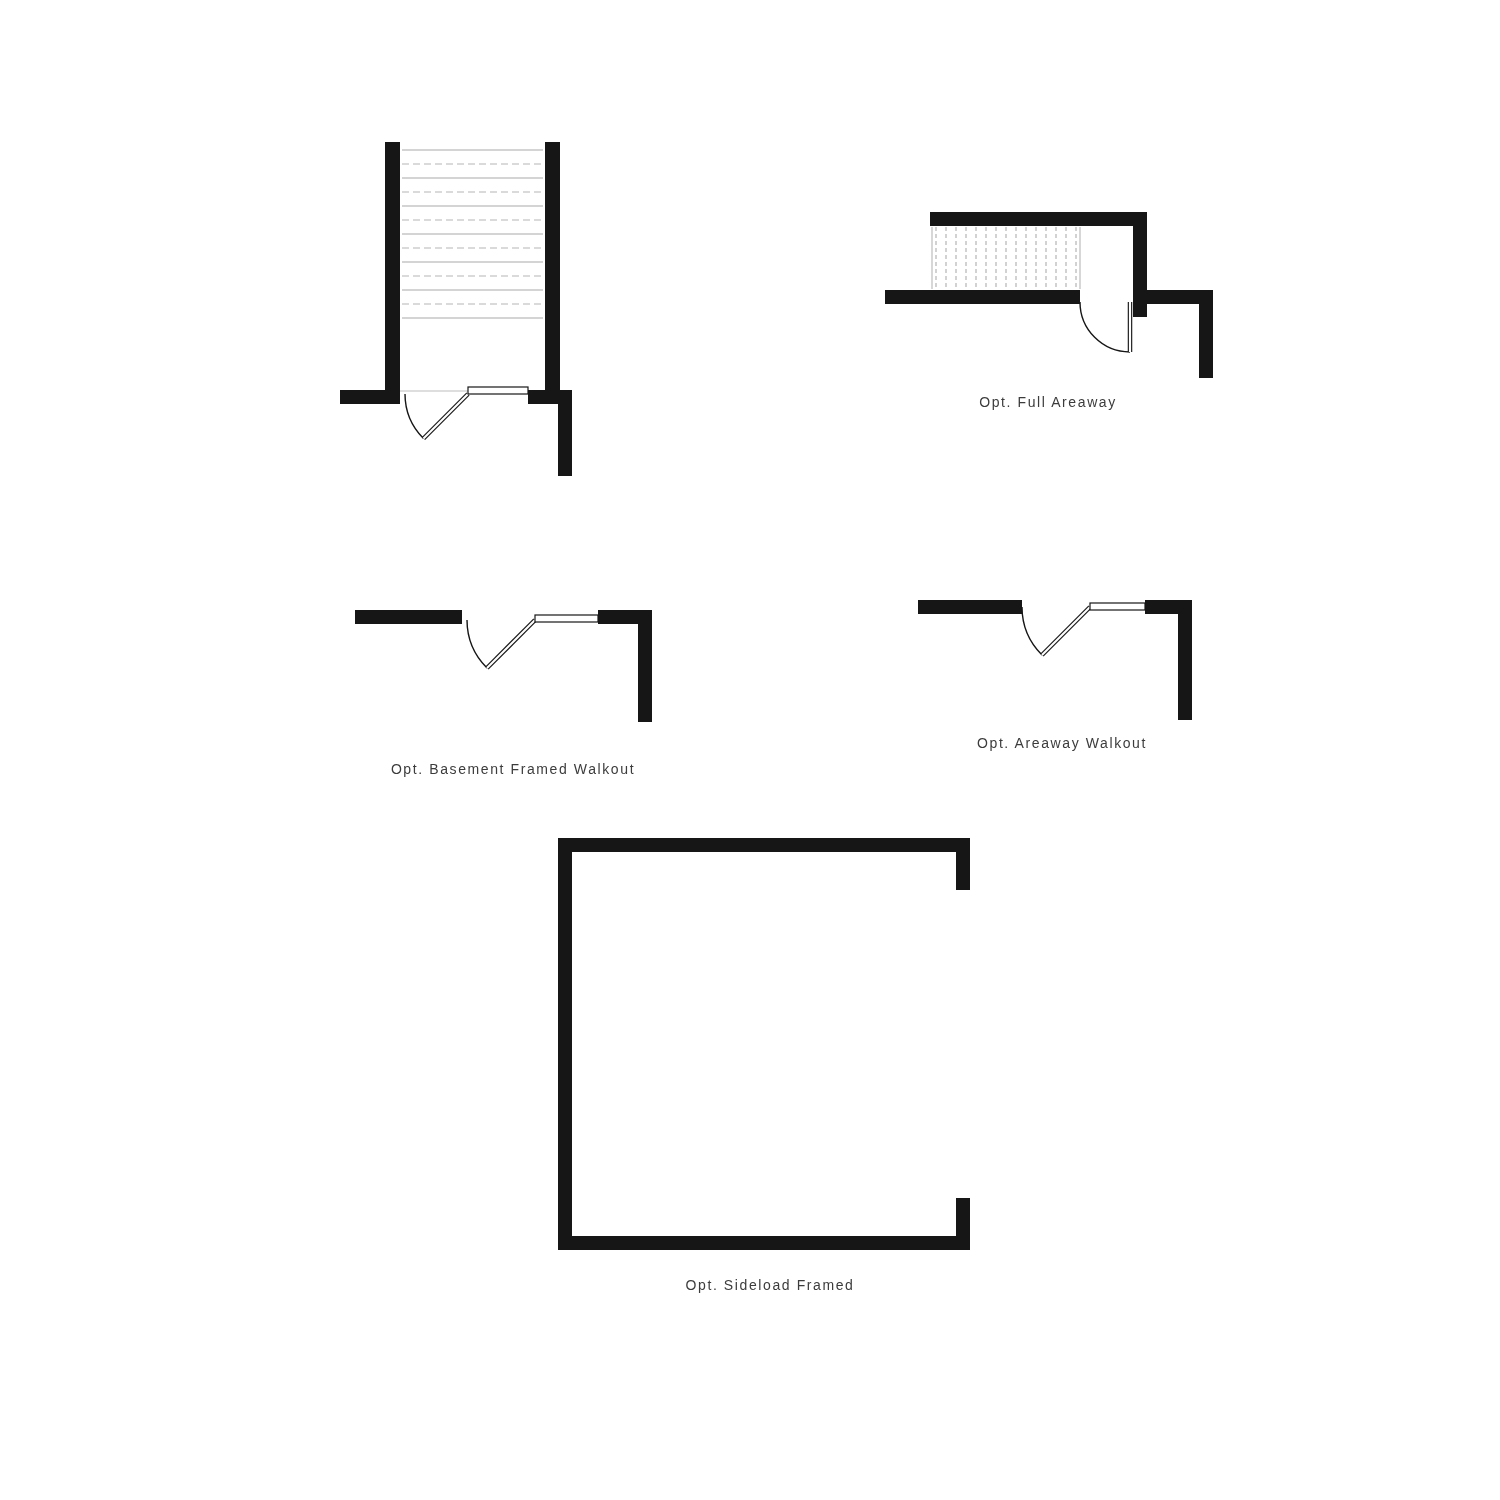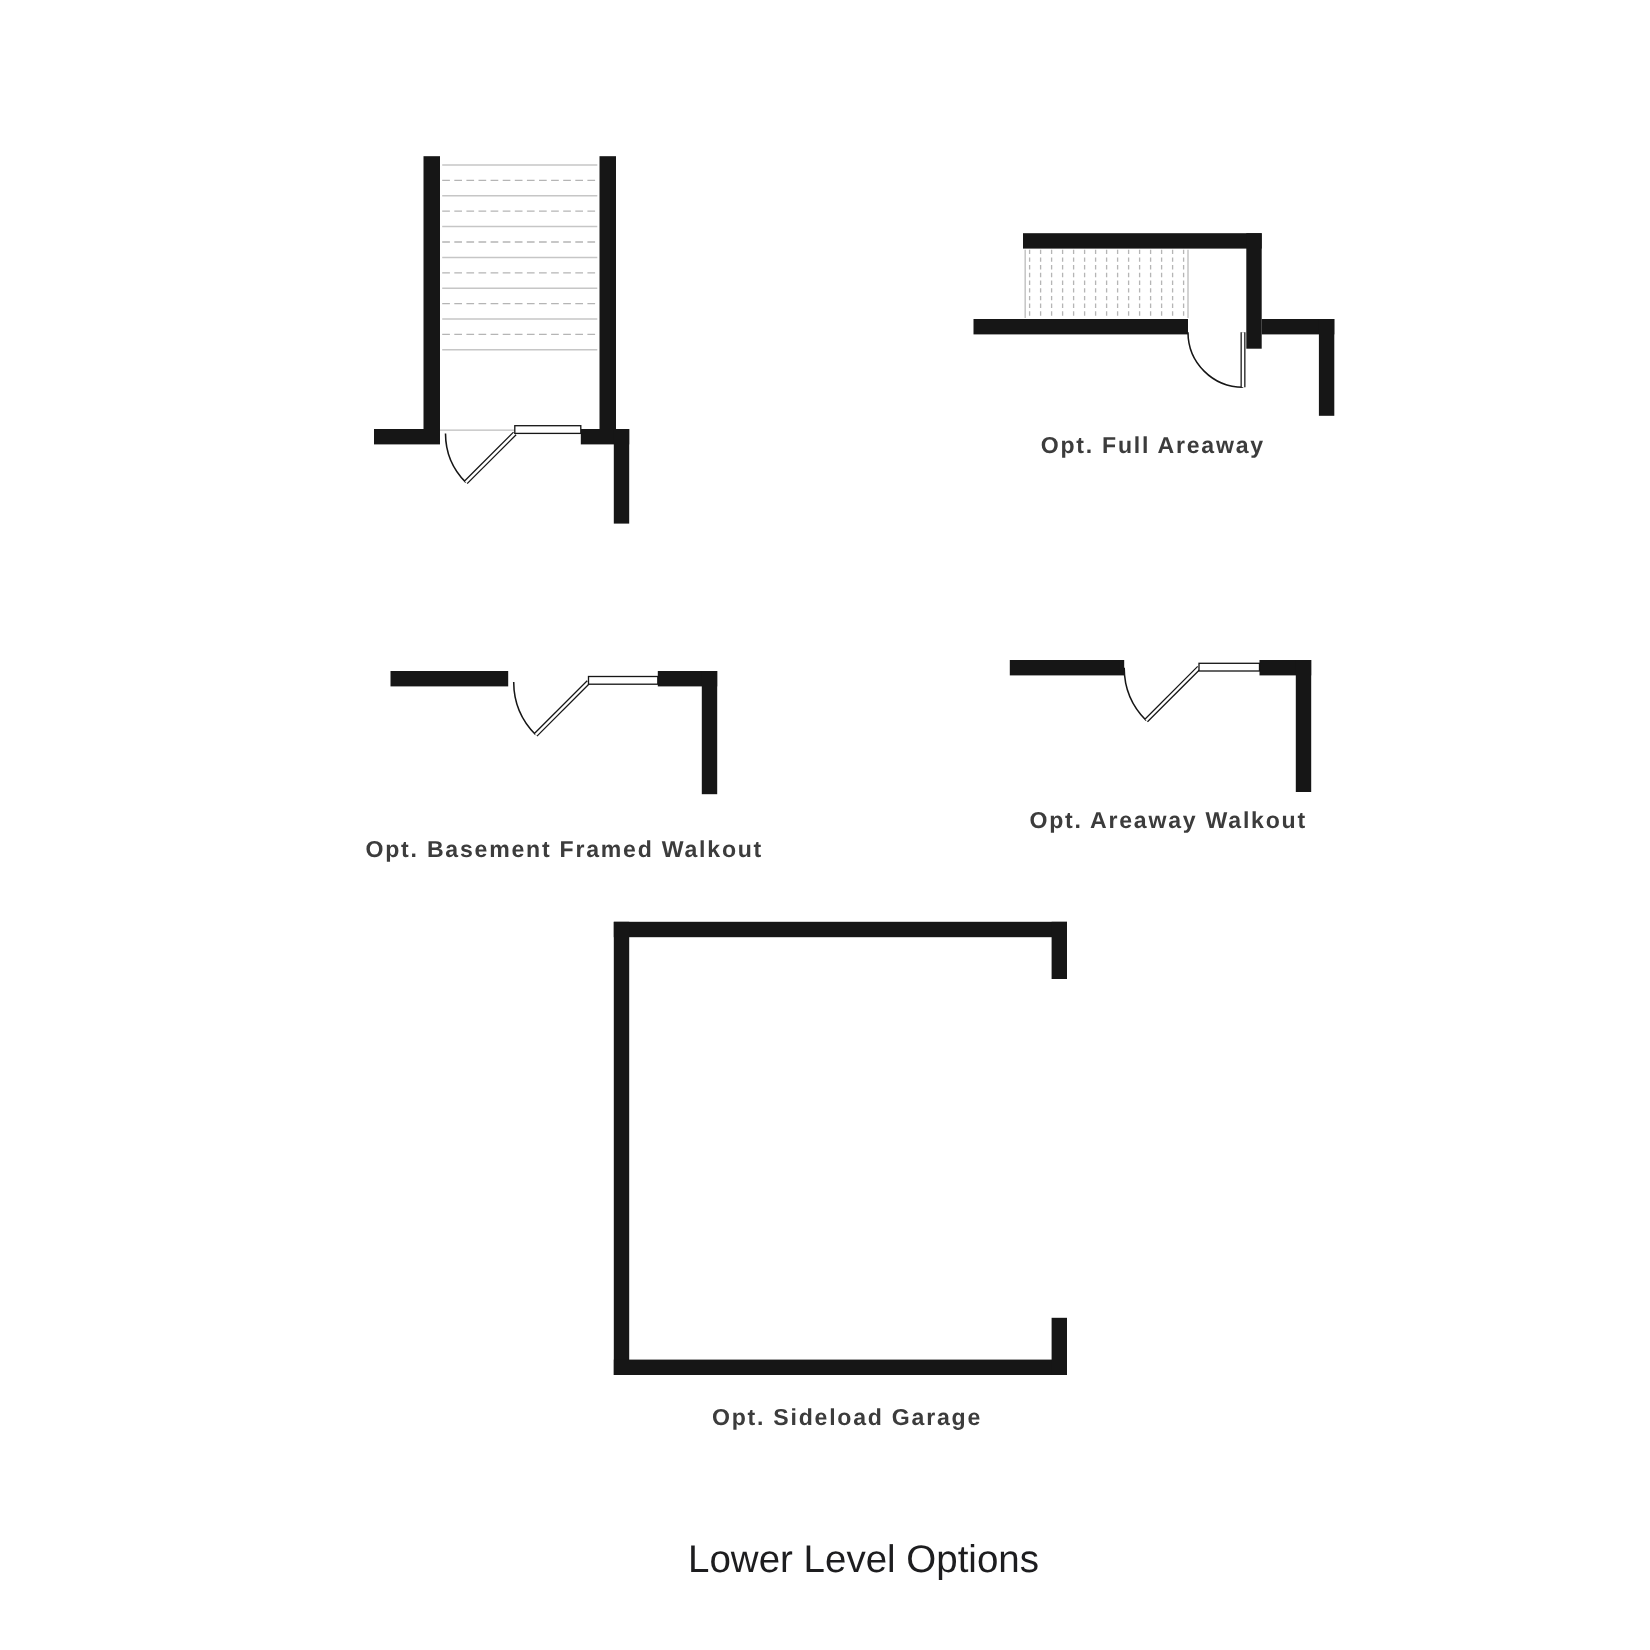--- a/index.html
+++ b/index.html
@@ -11,22 +11,22 @@
     width:1500px; height:1500px;
     background:var(--bg,#ffffff);
     overflow:hidden;
   }
 
   .drawing { position:absolute; }
 
   .plan-label {
     position:absolute;
     transform:translateX(-50%);
-    font-size:21px;
-    font-weight:bold;
+    font-size:14px;
+    font-weight:normal;
     letter-spacing:1.6px;
     color:var(--label,#3c3c3c);
     white-space:nowrap;
   }
 
   .page-title {
     position:absolute;
     transform:translateX(-50%);
     font-size:35px;
     font-weight:400;
@@ -190,18 +190,17 @@
 
   <svg class="drawing" style="left:552px; top:834px;" width="420" height="420" viewBox="0 0 420 420">
     <g fill="var(--wall,#161616)">
       <rect x="6" y="4" width="412" height="14"></rect>
       <rect x="6" y="4" width="14" height="412"></rect>
       <rect x="6" y="402" width="412" height="14"></rect>
       <rect x="404" y="4" width="14" height="52"></rect>
       <rect x="404" y="364" width="14" height="52"></rect>
     </g>
   </svg>
-  <div class="plan-label" style="left:770px; top:1277px;">Opt. Sideload Garage</div>
-
-  <div class="page-title" style="left:785px; top:1398px;">Lower Level Options</div>
+  <div class="plan-label" style="left:770px; top:1277px;">Opt. Sideload Framed</div>
+
 
 
 </div>
 
 </body></html>

